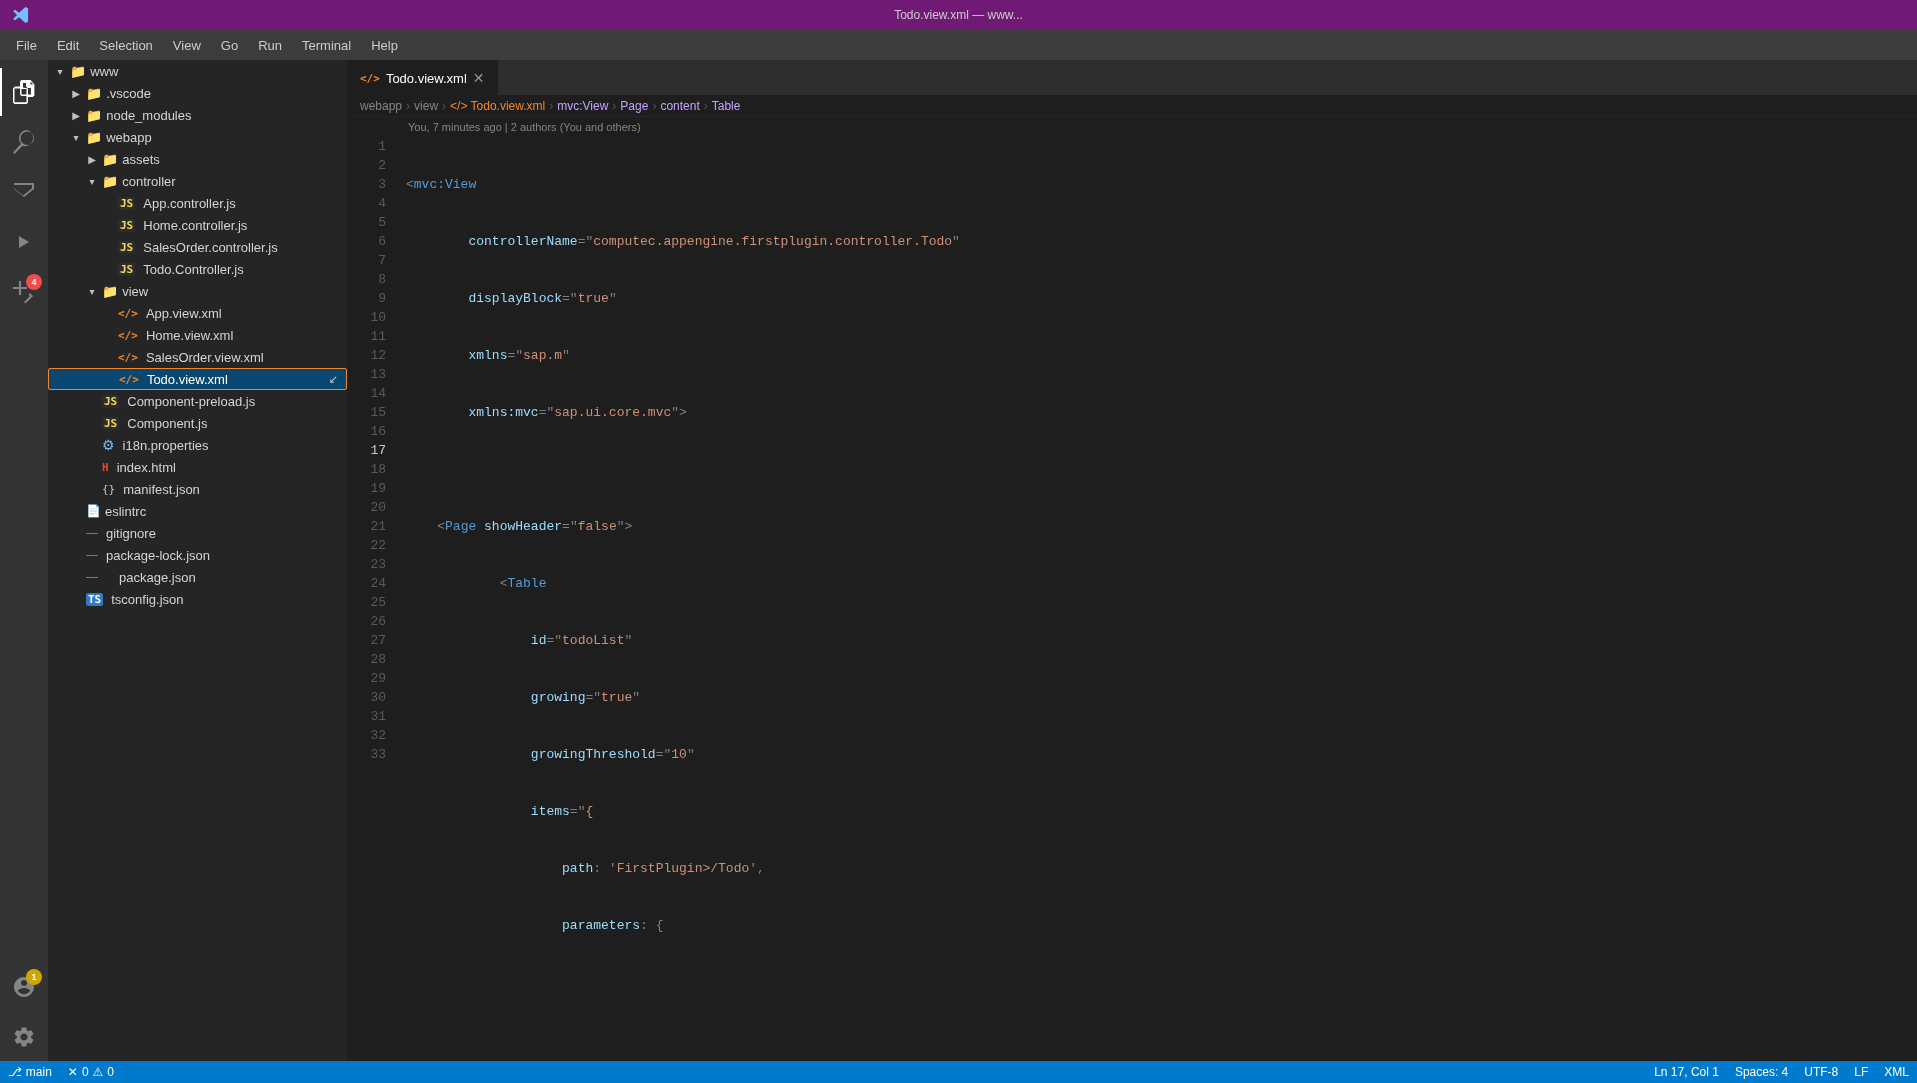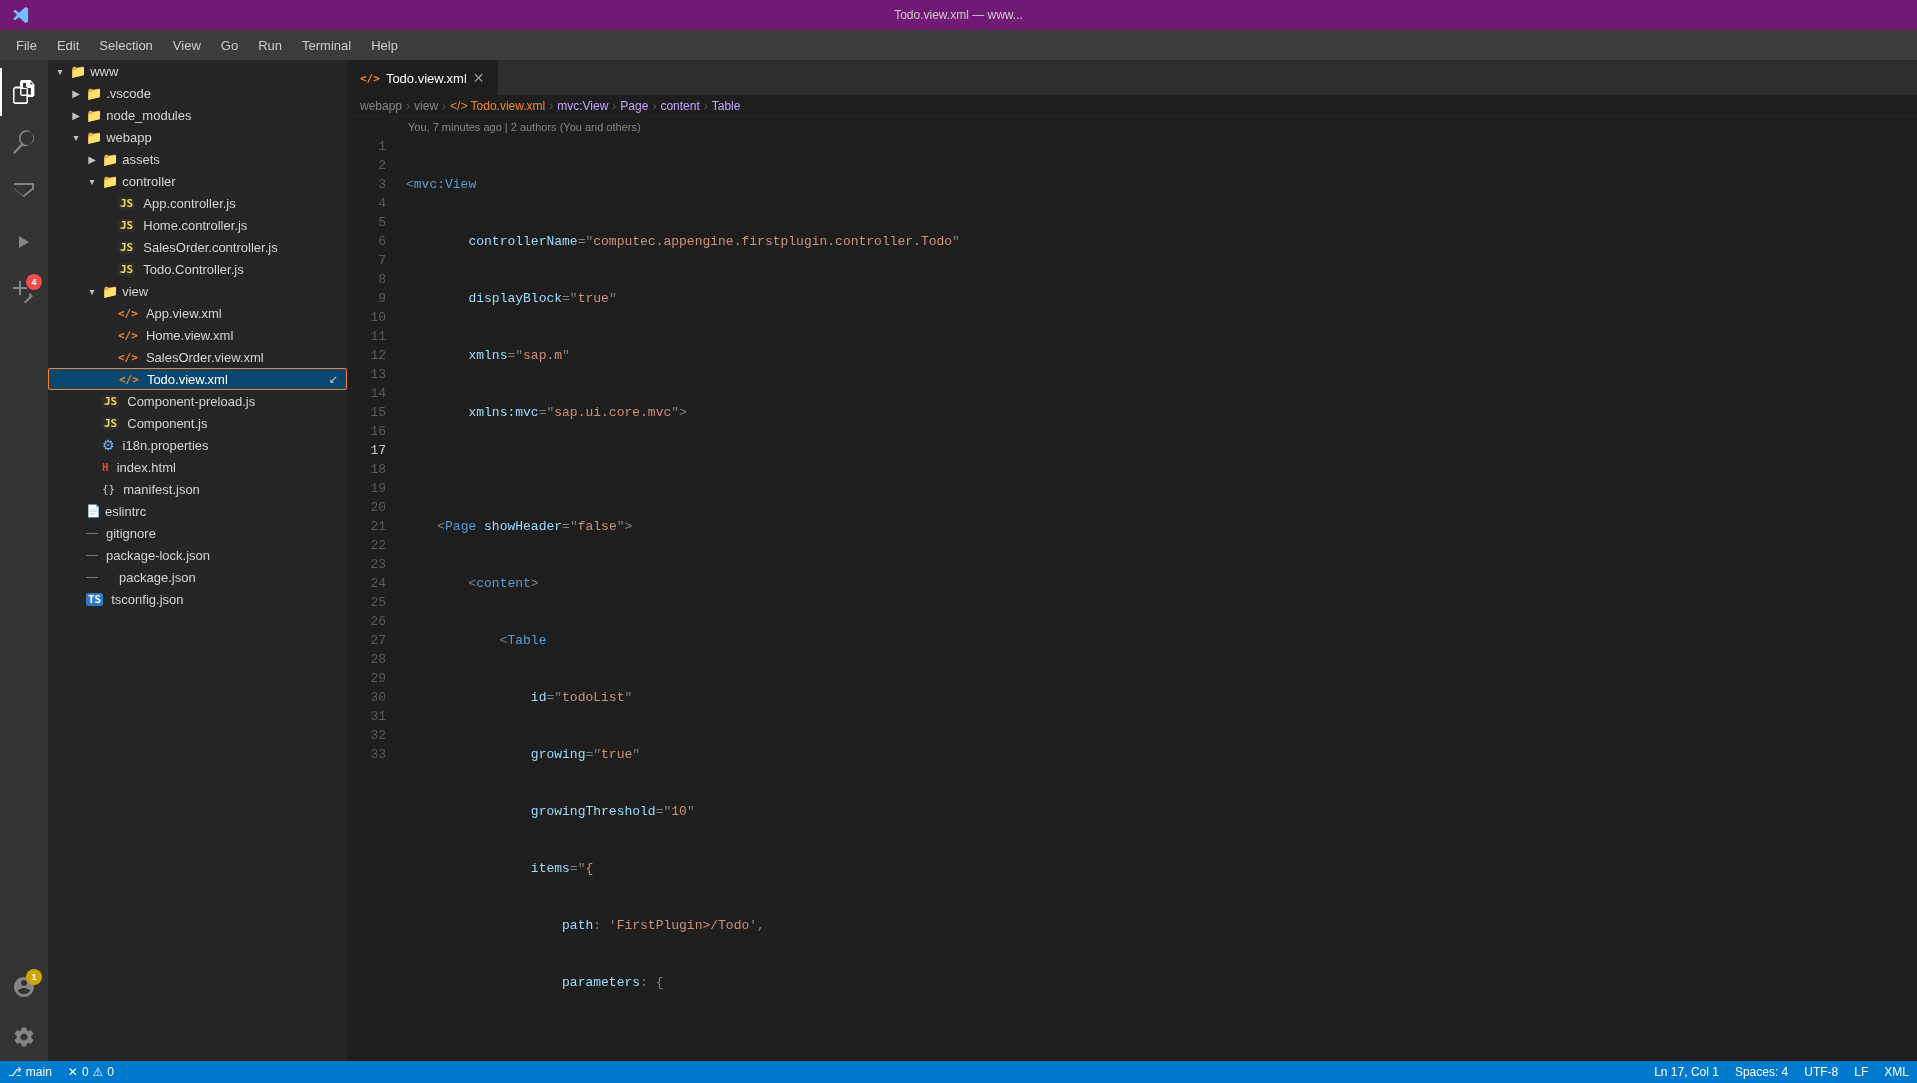--- a/index.html
+++ b/index.html
@@ -573,21 +573,20 @@
         <div>33</div>
       </div>
       <div id="code-content">
         <div class="code-line"><span class="punct">&lt;</span><span class="tag">mvc:View</span></div>
         <div class="code-line">        <span class="attr">controllerName</span><span class="punct">="</span><span class="val">computec.appengine.firstplugin.controller.Todo</span><span class="punct">"</span></div>
         <div class="code-line">        <span class="attr">displayBlock</span><span class="punct">="</span><span class="val">true</span><span class="punct">"</span></div>
         <div class="code-line">        <span class="attr">xmlns</span><span class="punct">="</span><span class="val">sap.m</span><span class="punct">"</span></div>
         <div class="code-line">        <span class="attr">xmlns:mvc</span><span class="punct">="</span><span class="val">sap.ui.core.mvc</span><span class="punct">"&gt;</span></div>
         <div class="code-line">&nbsp;</div>
         <div class="code-line">    <span class="punct">&lt;</span><span class="tag">Page</span> <span class="attr">showHeader</span><span class="punct">="</span><span class="val">false</span><span class="punct">"&gt;</span></div>
-        <div class="code-line">        <span class="punct">&lt;</span><span class="tag">content</span><span class="punct">&gt;</span></div>
         <div class="code-line">            <span class="punct">&lt;</span><span class="tag">Table</span></div>
         <div class="code-line">                <span class="attr">id</span><span class="punct">="</span><span class="val">todoList</span><span class="punct">"</span></div>
         <div class="code-line">                <span class="attr">growing</span><span class="punct">="</span><span class="val">true</span><span class="punct">"</span></div>
         <div class="code-line">                <span class="attr">growingThreshold</span><span class="punct">="</span><span class="val">10</span><span class="punct">"</span></div>
         <div class="code-line">                <span class="attr">items</span><span class="punct">="</span><span class="val">{</span></div>
         <div class="code-line">                    <span class="key">path</span><span class="punct">: '</span><span class="val">FirstPlugin&gt;/Todo</span><span class="punct">',</span></div>
         <div class="code-line">                    <span class="key">parameters</span><span class="punct">: {</span></div>
         
         
         

